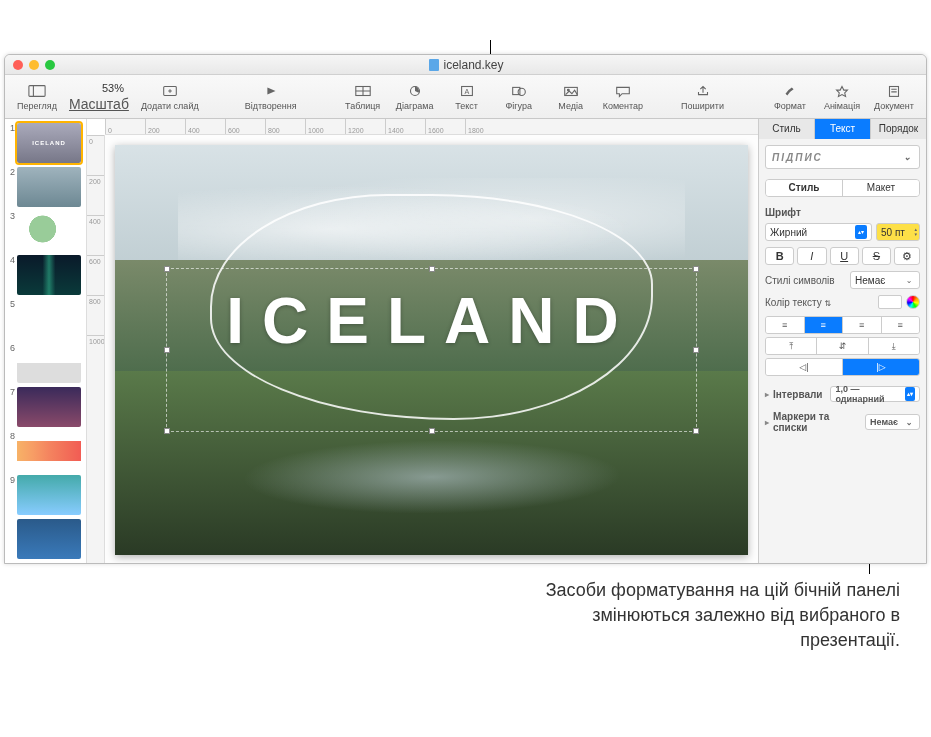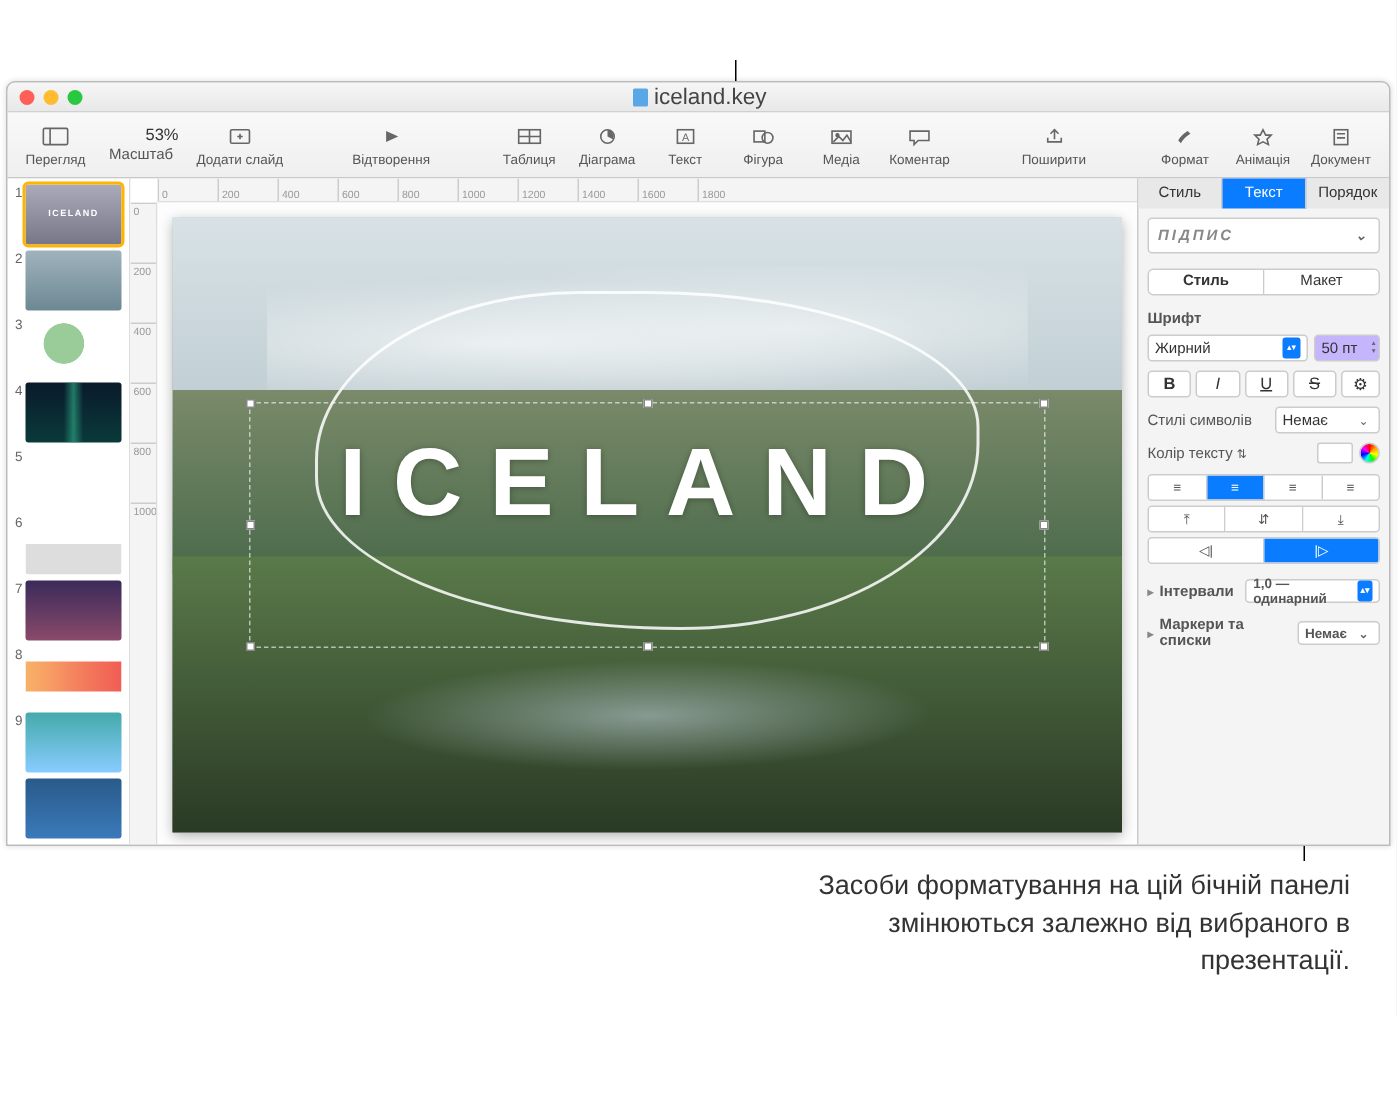--- a/index.html
+++ b/index.html
@@ -12,21 +12,21 @@
 
   .callout-right { position: absolute; top: 578px; left: 520px; width: 380px; font-size: 18px; color: #333; text-align: right; line-height: 1.4; }
   .callout-right .line { position: absolute; top: -100px; right: 30px; width: 1px; height: 96px; background: #000; }
 
   
   .window { position: absolute; top: 54px; left: 4px; width: 923px; height: 510px; border: 1px solid #bbb; border-radius: 6px 6px 0 0; overflow: hidden; background: #ececec; box-shadow: 0 0 4px rgba(0,0,0,.15);}
   .titlebar { height: 20px; background: linear-gradient(#f6f6f6,#e8e8e8); border-bottom: 1px solid #d0d0d0; display: flex; align-items: center; padding: 0 8px; }
   .traffic { display: flex; gap: 6px; }
   .dot { width: 10px; height: 10px; border-radius: 50%; }
   .dot.r { background: #ff5f57; } .dot.y { background: #febc2e; } .dot.g { background: #28c840; }
-  .title { flex:1; text-align:center; font-size: 15px; color:#444; display:flex; align-items:center; justify-content:center; gap:4px;}
+  .title { flex:1; text-align:center; font-size: 12px; color:#444; display:flex; align-items:center; justify-content:center; gap:4px;}
   .title .docicon { width:10px; height:12px; background:#5aa7e8; border-radius:1px; display:inline-block;}
 
   .toolbar { height: 44px; background: linear-gradient(#f9f9f9,#efefef); border-bottom: 1px solid #c8c8c8; display:flex; align-items:center; padding: 0 8px; gap: 4px; }
   .tbitem { display:flex; flex-direction:column; align-items:center; justify-content:center; min-width: 48px; font-size: 9px; color:#555; gap:2px; cursor:pointer; padding: 2px 4px;}
   .tbitem .ico { width:20px; height:16px; display:flex; align-items:center; justify-content:center; color:#555;}
   .tbitem svg { width:18px; height:14px; stroke:#666; fill:none; stroke-width:1.2;}
   .tbitem.zoom { flex-direction:row; min-width:52px; gap:2px;}
   .tbitem.zoom span.zv { font-size:11px; color:#333;padding-left:28px;}
   .spacer { flex:1; }
   .spacer-sm { width: 30px;}
@@ -73,21 +73,21 @@
   .para-style .chev { color:#666; font-size:9px;}
   .seg2 { margin:4px 6px; display:flex; border:1px solid #ccc; border-radius:4px; overflow:hidden; height:18px;}
   .seg2 div { flex:1; text-align:center; line-height:16px; font-size:10px; background:#fff; cursor:pointer;}
   .seg2 div.active { background:#fff; font-weight:600;}
   .seg2 div:first-child{border-right:1px solid #ccc;}
   .section-label { margin:6px 6px 2px; font-size:10px; font-weight:600; color:#555;}
   .row { margin:3px 6px; display:flex; gap:4px; align-items:center;}
   .select { flex:1; height:18px; background:#fff; border:1px solid #ccc; border-radius:3px; display:flex; align-items:center; justify-content:space-between; padding:0 4px; font-size:10px; position:relative;}
   .select .arrows { width:12px; height:14px; background:#0a7cff; border-radius:2px; display:flex; flex-direction:column; align-items:center; justify-content:center; color:#fff; font-size:6px; line-height:5px;}
   .select.plain .arrows { background:transparent; color:#666; font-size:8px;}
-  .sizebox { width:44px; height:18px; background:#c4b5fd; border:1px solid #ccc; border-radius:3px; display:flex; align-items:center; justify-content:space-between; padding:0 2px 0 4px; font-size:10px;}
+  .sizebox { width:44px; height:18px; background:#fde047; border:1px solid #ccc; border-radius:3px; display:flex; align-items:center; justify-content:space-between; padding:0 2px 0 4px; font-size:10px;}
   .sizebox .stepper { display:flex; flex-direction:column; font-size:5px; color:#666; line-height:5px;}
   .bius { display:flex; gap:3px; margin:3px 6px; }
   .bius button { flex:1; height:18px; background:#fff; border:1px solid #ccc; border-radius:3px; font-size:11px; cursor:pointer; color:#333;}
   .bius button.gear { flex:0 0 26px; display:flex; align-items:center; justify-content:center;}
   .row-label { display:flex; justify-content:space-between; align-items:center; margin:3px 6px;}
   .row-label > span:first-child { font-size:10px; color:#555;}
   .colorbox { display:flex; gap:4px; align-items:center;}
   .swatch { width:24px; height:14px; background:#fff; border:1px solid #ccc; border-radius:2px;}
   .wheel { width:14px; height:14px; border-radius:50%; background: conic-gradient(red,orange,yellow,lime,cyan,blue,magenta,red); border:1px solid #ccc;}
   .align-grid { margin:4px 6px; display:flex; flex-direction:column; gap:3px;}
@@ -144,21 +144,21 @@
       <div class="ico">
           <svg viewBox="0 0 20 14">
             <rect x="1" y="1" width="18" height="12" rx="1"></rect>
             <line x1="6" y1="1" x2="6" y2="13"></line>
           </svg>
         </div>
       <span>Перегляд</span>
     </div>
     <div class="tbitem zoom" style="flex-direction:column;">
       <span class="zv">53%</span>
-      <span style="font-size:10px;color:#555;">Масштаб</span>
+      <span style="font-size:14px;color:#555;text-decoration:underline;">Масштаб</span>
     </div>
     <div class="tbitem">
       <div class="ico">
           <svg viewBox="0 0 20 14">
             <rect x="3" y="2" width="14" height="10" rx="1"></rect>
             <line x1="10" y1="5" x2="10" y2="9"></line>
             <line x1="8" y1="7" x2="12" y2="7"></line>
           </svg>
         </div>
       <span>Додати слайд</span>

